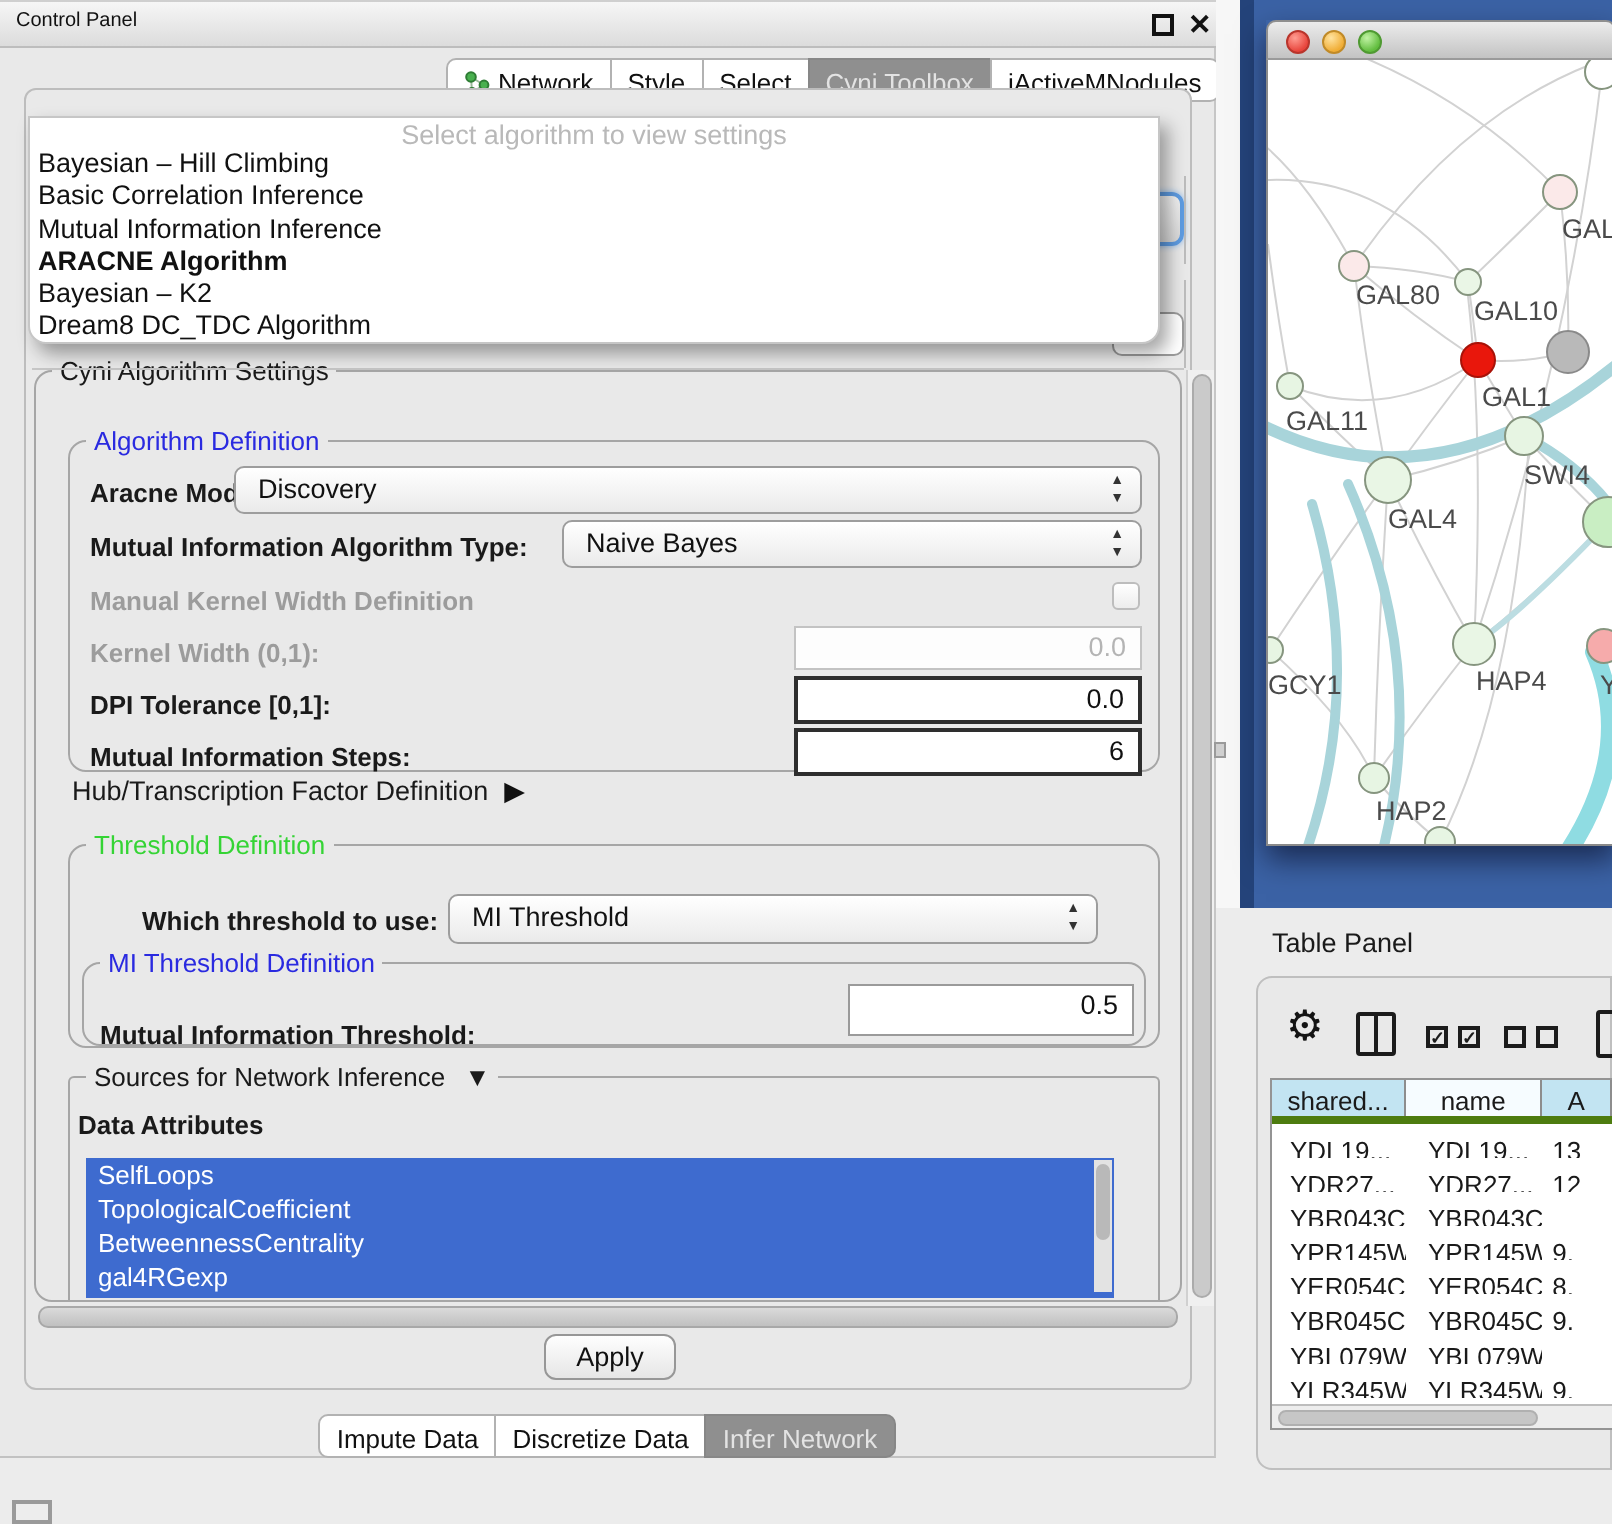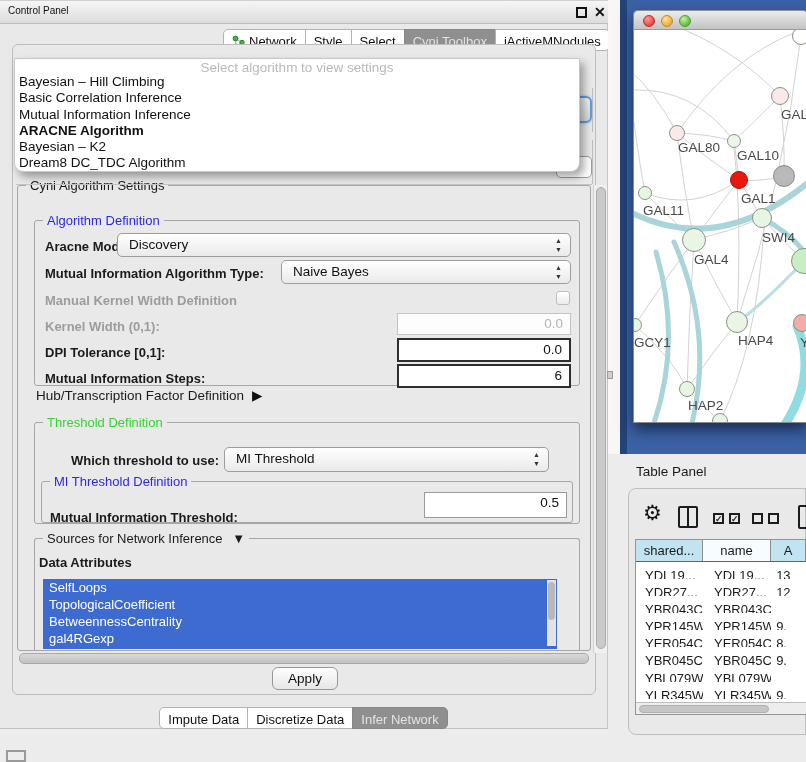--- a/index.html
+++ b/index.html
@@ -26,21 +26,21 @@
          display:flex; align-items:center; gap:4px; color:#111; }
   .tab:first-child { border-radius:5px 0 0 5px; }
   .tab:last-child  { border-radius:0 5px 5px 0; }
   .tab.sel { background:#8f8f8f; border-color:#878787; color:#e3e3e3; }
 
   
   #cp-panel { left:12px; top:44px; width:584px; height:651px;
         border:1px solid #bdbdbd; border-radius:6px; background:#e9e9e9; }
 
   
-  .grp { position:absolute; border:1px solid #a6a6a6; border-radius:3px; }
+  .grp { position:absolute; border:1px solid #a6a6a6; border-radius:9px; }
   .legend { position:absolute; top:-8px; left:8px; background:#e9e9e9;
             padding:0 4px; font-size:13px; white-space:nowrap; }
   .legend.blue  { color:#2a2ae0; }
   .legend.green { color:#35d435; }
 
   .lbl  { position:absolute; font-weight:bold; font-size:13px; white-space:nowrap; }
   .lbl.dis { color:#9c9c9c; }
 
   .combo { position:absolute; background:linear-gradient(#ffffff,#eaeaea);
            border:1px solid #9d9d9d; border-radius:5px; font-size:13.5px;
@@ -116,21 +116,21 @@
   .gear { position:absolute; font-size:21px; color:#141414; }
   .split-ic { position:absolute; width:20px; height:22px; border:2px solid #1c1c1c; border-radius:2px; }
   .split-ic::after { content:""; position:absolute; left:7px; top:0; width:2px; height:18px; background:#1c1c1c; }
   .cb-pair { position:absolute; display:flex; gap:5px; }
   .cb { width:11px; height:11px; border:2px solid #1c1c1c; font-size:9px; line-height:8px;
         text-align:center; color:#1c1c1c; font-weight:bold; }
   .doc-ic { position:absolute; width:16px; height:24px; border:2px solid #1c1c1c; border-radius:2px; }
 
   #tbl { left:6px; top:50px; width:172px; height:176px; background:#ffffff;
          border:1px solid #949494; overflow:hidden; }
-  #tbl-head { display:flex; height:22px; border-bottom:1px solid #4d7c0f; }
+  #tbl-head { display:flex; height:22px; border-bottom:4px solid #4d7c0f; }
   .hcell { border-right:1px solid #8d8d8d; font-size:13px; text-align:center;
            padding-top:3px; overflow:hidden; white-space:nowrap; }
   .hc1 { width:77px; background:#c2e4f2; }
   .hc2 { width:78px; background:#f6fcff; }
   .hc3 { width:40px; background:#c2e4f2; }
   .trow { display:flex; height:17.1px; font-size:13px; }
   .tc { overflow:hidden; white-space:nowrap; padding-top:6px; }
   .tc1 { width:77px; padding-left:9px; }
   .tc2 { width:78px; padding-left:11px; }
   .tc3 { width:40px; padding-left:5px; }

